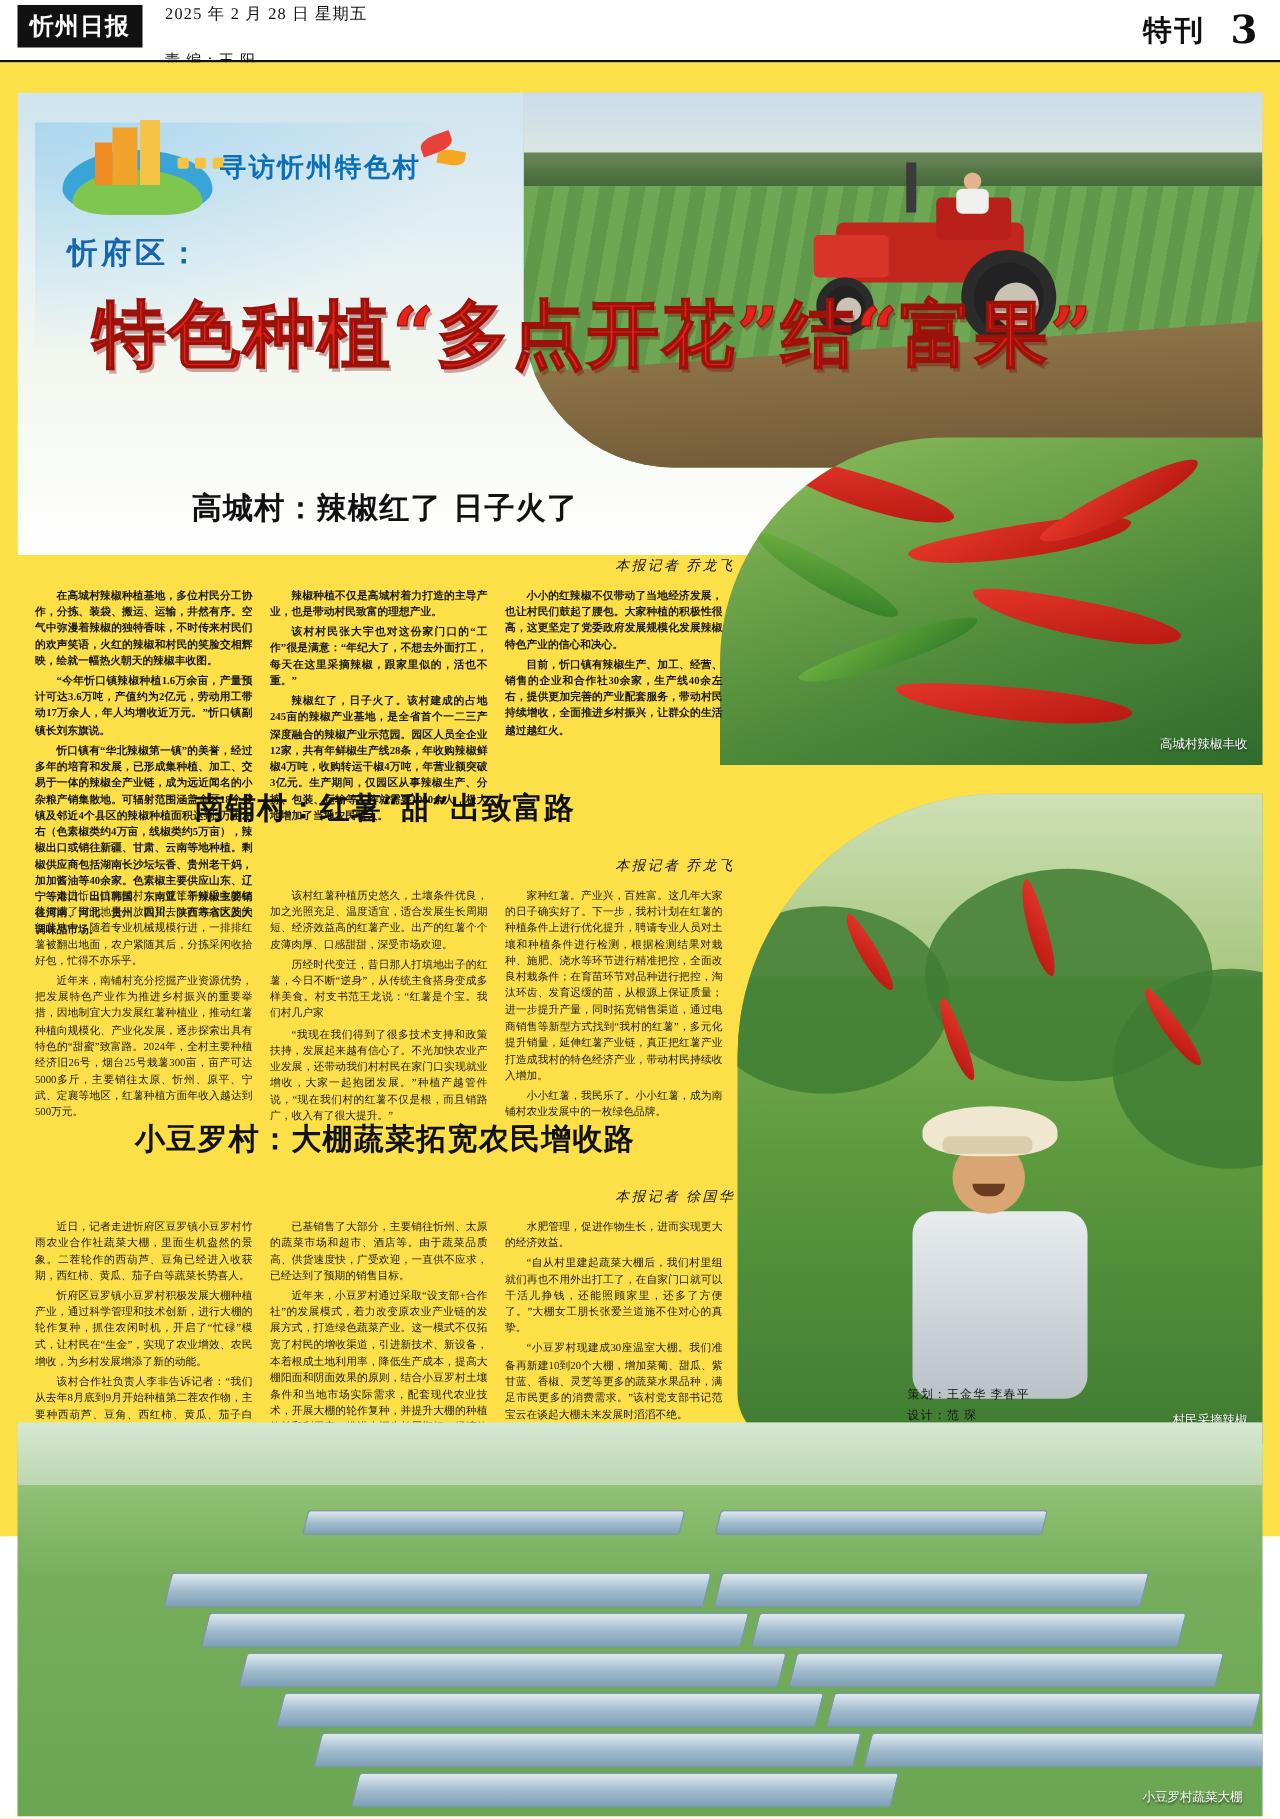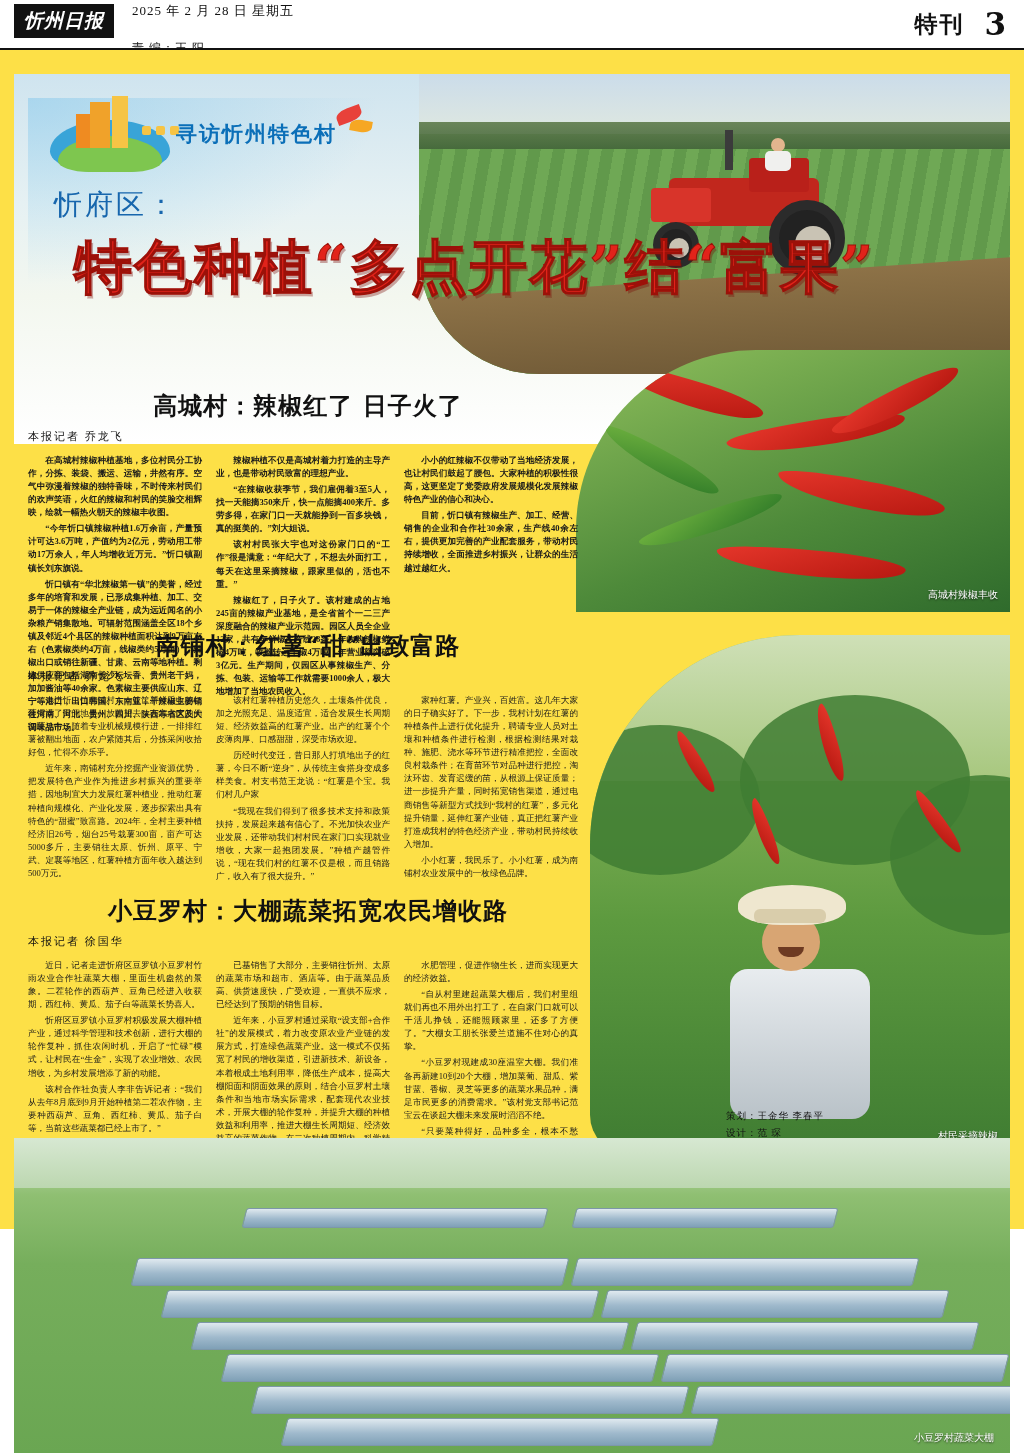--- a/index.html
+++ b/index.html
@@ -17,21 +17,21 @@
     border-bottom:2px solid #111;
     display:flex; align-items:flex-start;
   }
   .mh-logo {
     margin-left:14px; margin-top:4px;
     width:100px; height:34px;
     background:#111; color:#fff;
     font-family:"DejaVu Serif", serif;
     font-weight:bold; font-size:19px;
     letter-spacing:1px;
-    display:flex; align-items:center; justify-content:center;font-style:italic;
+    display:flex; align-items:center; justify-content:center;
   }
   .mh-dateblock {
     margin-left:18px; margin-top:2px;
     display:flex; flex-direction:column; gap:20px;
   }
   .mh-date { font-size:13px; letter-spacing:1px; color:#111; }
   .mh-editor { font-size:12px; letter-spacing:1px; color:#111; }
   .mh-right {
     margin-left:auto; margin-right:18px; margin-top:6px;
     display:flex; align-items:center; gap:20px;
@@ -116,21 +116,21 @@
     font-size:21px; font-weight:bold; letter-spacing:2px; color:#0b6fb8;
     font-family:"DejaVu Serif", serif;
   }
   .rb-leaf1 { position:absolute; left:286px; top:12px; width:26px; height:14px;
     background:#e8413a; border-radius:50% 0 50% 0; transform:rotate(-20deg); }
   .rb-leaf2 { position:absolute; left:300px; top:24px; width:22px; height:12px;
     background:#f6a723; border-radius:50% 0 50% 0; transform:rotate(10deg); }
 
   .district {
     position:absolute; left:40px; top:112px;
-    font-size:28px; font-weight:normal; letter-spacing:3px;
+    font-size:24px; font-weight:bold; letter-spacing:3px;
     color:#1766ad; font-family:"DejaVu Serif", serif;
   }
   .headline {
     position:absolute; left:60px; top:155px;
     font-size:58px; font-weight:bold; letter-spacing:2px;
     color:#e2231a;
     font-family:"DejaVu Serif", serif;
     -webkit-text-stroke:1px #9c1109;
     text-shadow:2px 3px 0 rgba(120,10,5,.35);
     white-space:nowrap;
@@ -169,21 +169,21 @@
     background:linear-gradient(180deg,#e8ecef,#b9c2c8);}
   .pf-caption{position:absolute;right:12px;bottom:12px;color:#fff;font-size:10px;
     text-shadow:0 1px 2px rgba(0,0,0,.7);}
 
   
   .article { position:absolute; }
   .art-title {
     text-align:center; font-weight:bold; letter-spacing:1px;
     font-family:"DejaVu Serif", serif;
   }
-  .byline { text-align:left; font-size:11px; letter-spacing:2px; margin-top:7px; }
+  .byline { text-align:right; font-size:11px; letter-spacing:2px; margin-top:23px;font-style:italic; }
   .cols { display:flex; gap:14px; margin-top:10px; }
   .col { font-size:8.6px; line-height:1.52; text-align:justify; color:#1a1a1a; }
   .col p { margin:0 0 3px 0; text-indent:2em; }
 
   
   .a1 { left:28px; top:340px; width:560px; }
   .a1 .art-title { font-size:24px; }
   .a1 .col { width:174px;font-weight:bold; }
 
   
@@ -333,21 +333,20 @@
     <div class="art-title">高城村：辣椒红了  日子火了</div>
     <div class="byline">本报记者  乔龙飞</div>
     <div class="cols">
       <div class="col">
         <p>在高城村辣椒种植基地，多位村民分工协作，分拣、装袋、搬运、运输，井然有序。空气中弥漫着辣椒的独特香味，不时传来村民们的欢声笑语，火红的辣椒和村民的笑脸交相辉映，绘就一幅热火朝天的辣椒丰收图。</p>
         <p>“今年忻口镇辣椒种植1.6万余亩，产量预计可达3.6万吨，产值约为2亿元，劳动用工带动17万余人，年人均增收近万元。”忻口镇副镇长刘东旗说。</p>
         <p>忻口镇有“华北辣椒第一镇”的美誉，经过多年的培育和发展，已形成集种植、加工、交易于一体的辣椒全产业链，成为远近闻名的小杂粮产销集散地。可辐射范围涵盖全区18个乡镇及邻近4个县区的辣椒种植面积达到9万亩左右（色素椒类约4万亩，线椒类约5万亩），辣椒出口或销往新疆、甘肃、云南等地种植。剩椒供应商包括湖南长沙坛坛香、贵州老干妈，加加酱油等40余家。色素椒主要供应山东、辽宁等港口，出口韩国、东南亚；干辣椒主要销往河南、河北、贵州、四川、陕西等省区及大调味品市场。</p>
       </div>
       <div class="col">
         <p>辣椒种植不仅是高城村着力打造的主导产业，也是带动村民致富的理想产业。</p>
-        <p>“在辣椒收获季节，我们雇佣着3至5人，找一天能摘350来斤，快一点能摘400来斤。多劳多得，在家门口一天就能挣到一百多块钱，真的挺美的。”刘大姐说。</p>
         <p>该村村民张大宇也对这份家门口的“工作”很是满意：“年纪大了，不想去外面打工，每天在这里采摘辣椒，跟家里似的，活也不重。”</p>
         <p>辣椒红了，日子火了。该村建成的占地245亩的辣椒产业基地，是全省首个一二三产深度融合的辣椒产业示范园。园区人员全企业12家，共有年鲜椒生产线28条，年收购辣椒鲜椒4万吨，收购转运干椒4万吨，年营业额突破3亿元。生产期间，仅园区从事辣椒生产、分拣、包装、运输等工作就需要1000余人，极大地增加了当地农民收入。</p>
       </div>
       <div class="col">
         <p>小小的红辣椒不仅带动了当地经济发展，也让村民们鼓起了腰包。大家种植的积极性很高，这更坚定了党委政府发展规模化发展辣椒特色产业的信心和决心。</p>
         <p>目前，忻口镇有辣椒生产、加工、经营、销售的企业和合作社30余家，生产线40余左右，提供更加完善的产业配套服务，带动村民持续增收，全面推进乡村振兴，让群众的生活越过越红火。</p>
       </div>
     </div>
   </div>
 

